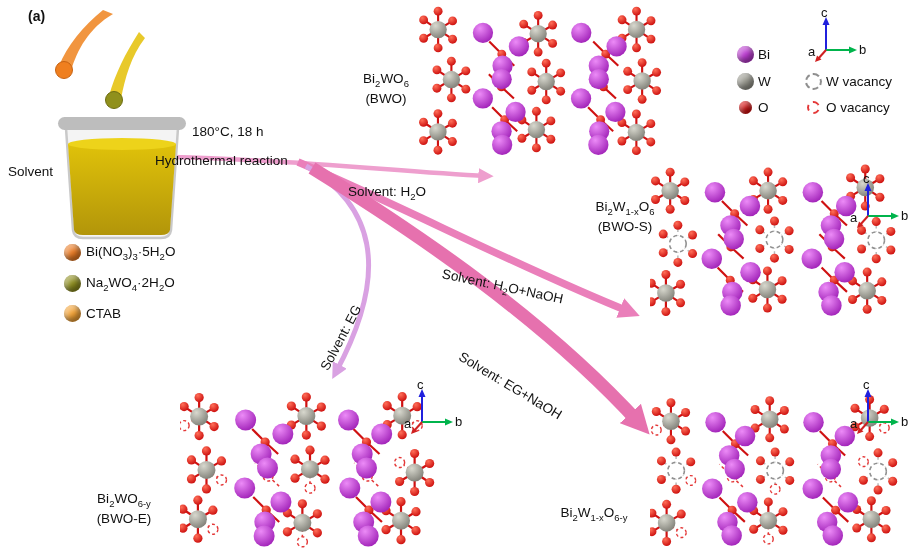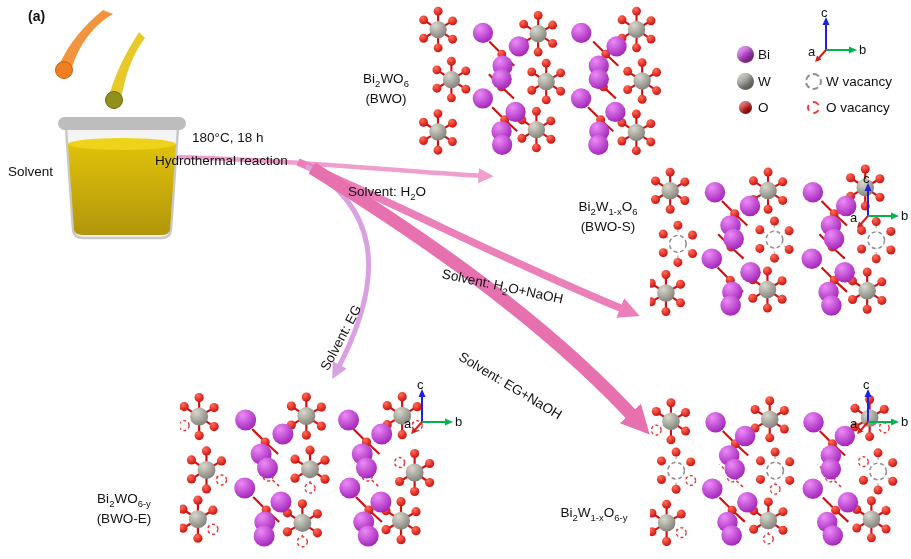--- a/index.html
+++ b/index.html
@@ -67,21 +67,21 @@
         <stop offset="1" stop-color="#b2950a"></stop>
       </linearGradient>
     </defs>
     <path d="M14 16 L21 118 Q22 126 31 126 L109 126 Q118 126 119 118 L126 16 Z" fill="#f4f4f4" stroke="#c9c9c9" stroke-width="2.5"></path>
     <path d="M16 32 L22 118 Q23 123 31 123 L109 123 Q117 123 118 118 L124 32 Z" fill="url(#bk-liq)"></path>
     <ellipse cx="70" cy="32" rx="54" ry="6" fill="#edd31a"></ellipse>
     <rect x="6" y="5" width="128" height="13" rx="6.5" fill="#bdbdbd"></rect>
   </svg>
 
   <div class="label" style="left:8px;top:164px">Solvent</div>
-  <div class="label" style="left:192px;top:130px">180°C, 18 h</div>
+  <div class="label" style="left:192px;top:124px">180°C, 18 h</div>
   <div class="label" style="left:155px;top:153px">Hydrothermal reaction</div>
 
   <div class="arrow-label" style="left:348px;top:184px">Solvent: H<sub>2</sub>O</div>
   <div class="arrow-label" style="left:442px;top:266px;transform:rotate(12deg)">Solvent: H<sub>2</sub>O+NaOH</div>
   <div class="arrow-label" style="left:324px;top:362px;transform:rotate(-62deg)">Solvent: EG</div>
   <div class="arrow-label" style="left:460px;top:348px;transform:rotate(31deg)">Solvent: EG+NaOH</div>
 
   <svg id="xtal0" class="crystal" style="left:392px;top:2px;width:312px;height:164px" viewBox="0 -6 264 170" preserveAspectRatio="xMidYMid meet">
       <defs>
         <radialGradient id="xtal0Bi" cx="35%" cy="28%" r="80%">
@@ -748,21 +748,21 @@
       <circle cx="166.53167387512804" cy="94" r="10.5" fill="url(#xtal3Bi)"></circle>
       <circle cx="202.5543958349881" cy="108" r="10.5" fill="url(#xtal3Bi)"></circle>
       <circle cx="181.33532159567403" cy="128" r="10.5" fill="url(#xtal3Bi)"></circle>
       <circle cx="187.01205399843457" cy="142" r="10.5" fill="url(#xtal3Bi)"></circle>
     </svg>
 
   <div class="struct-label" style="left:338px;top:70px;width:96px">
     <div>Bi<sub>2</sub>WO<sub>6</sub></div>
     <div>(BWO)</div>
   </div>
-  <div class="struct-label" style="left:558px;top:198px;width:100px">
+  <div class="struct-label" style="left:575px;top:198px;width:100px">
     <div>Bi<sub>2</sub>W<sub>1-x</sub>O<sub>6</sub></div>
     <div>(BWO-S)</div>
   </div>
   <div class="struct-label" style="left:74px;top:490px;width:100px">
     <div>Bi<sub>2</sub>WO<sub>6-y</sub></div>
     <div>(BWO-E)</div>
   </div>
   <div class="struct-label" style="left:538px;top:504px;width:112px">
     <div>Bi<sub>2</sub>W<sub>1-x</sub>O<sub>6-y</sub></div>
   </div>
@@ -830,14 +830,28 @@
     <span class="cellc">
         <span class="ball sz13" style="background-color: rgb(217, 15, 15);"></span>
       </span>
     <span>O</span>
     <span class="cellc">
         <span class="vac ov"></span>
       </span>
     <span>O vacancy</span>
   </div>
 
+  <div class="reagents">
+    <span class="cellc">
+        <span class="ball sz17" style="background-color: rgb(233, 123, 37);"></span>
+      </span>
+    <span>Bi(NO<sub>3</sub>)<sub>3</sub>·5H<sub>2</sub>O</span>
+    <span class="cellc">
+        <span class="ball sz17" style="background-color: rgb(141, 141, 31);"></span>
+      </span>
+    <span>Na<sub>2</sub>WO<sub>4</sub>·2H<sub>2</sub>O</span>
+    <span class="cellc">
+        <span class="ball sz17" style="background-color: rgb(242, 162, 54);"></span>
+      </span>
+    <span>CTAB</span>
+  </div>
 
 </div>
 
 </body></html>

